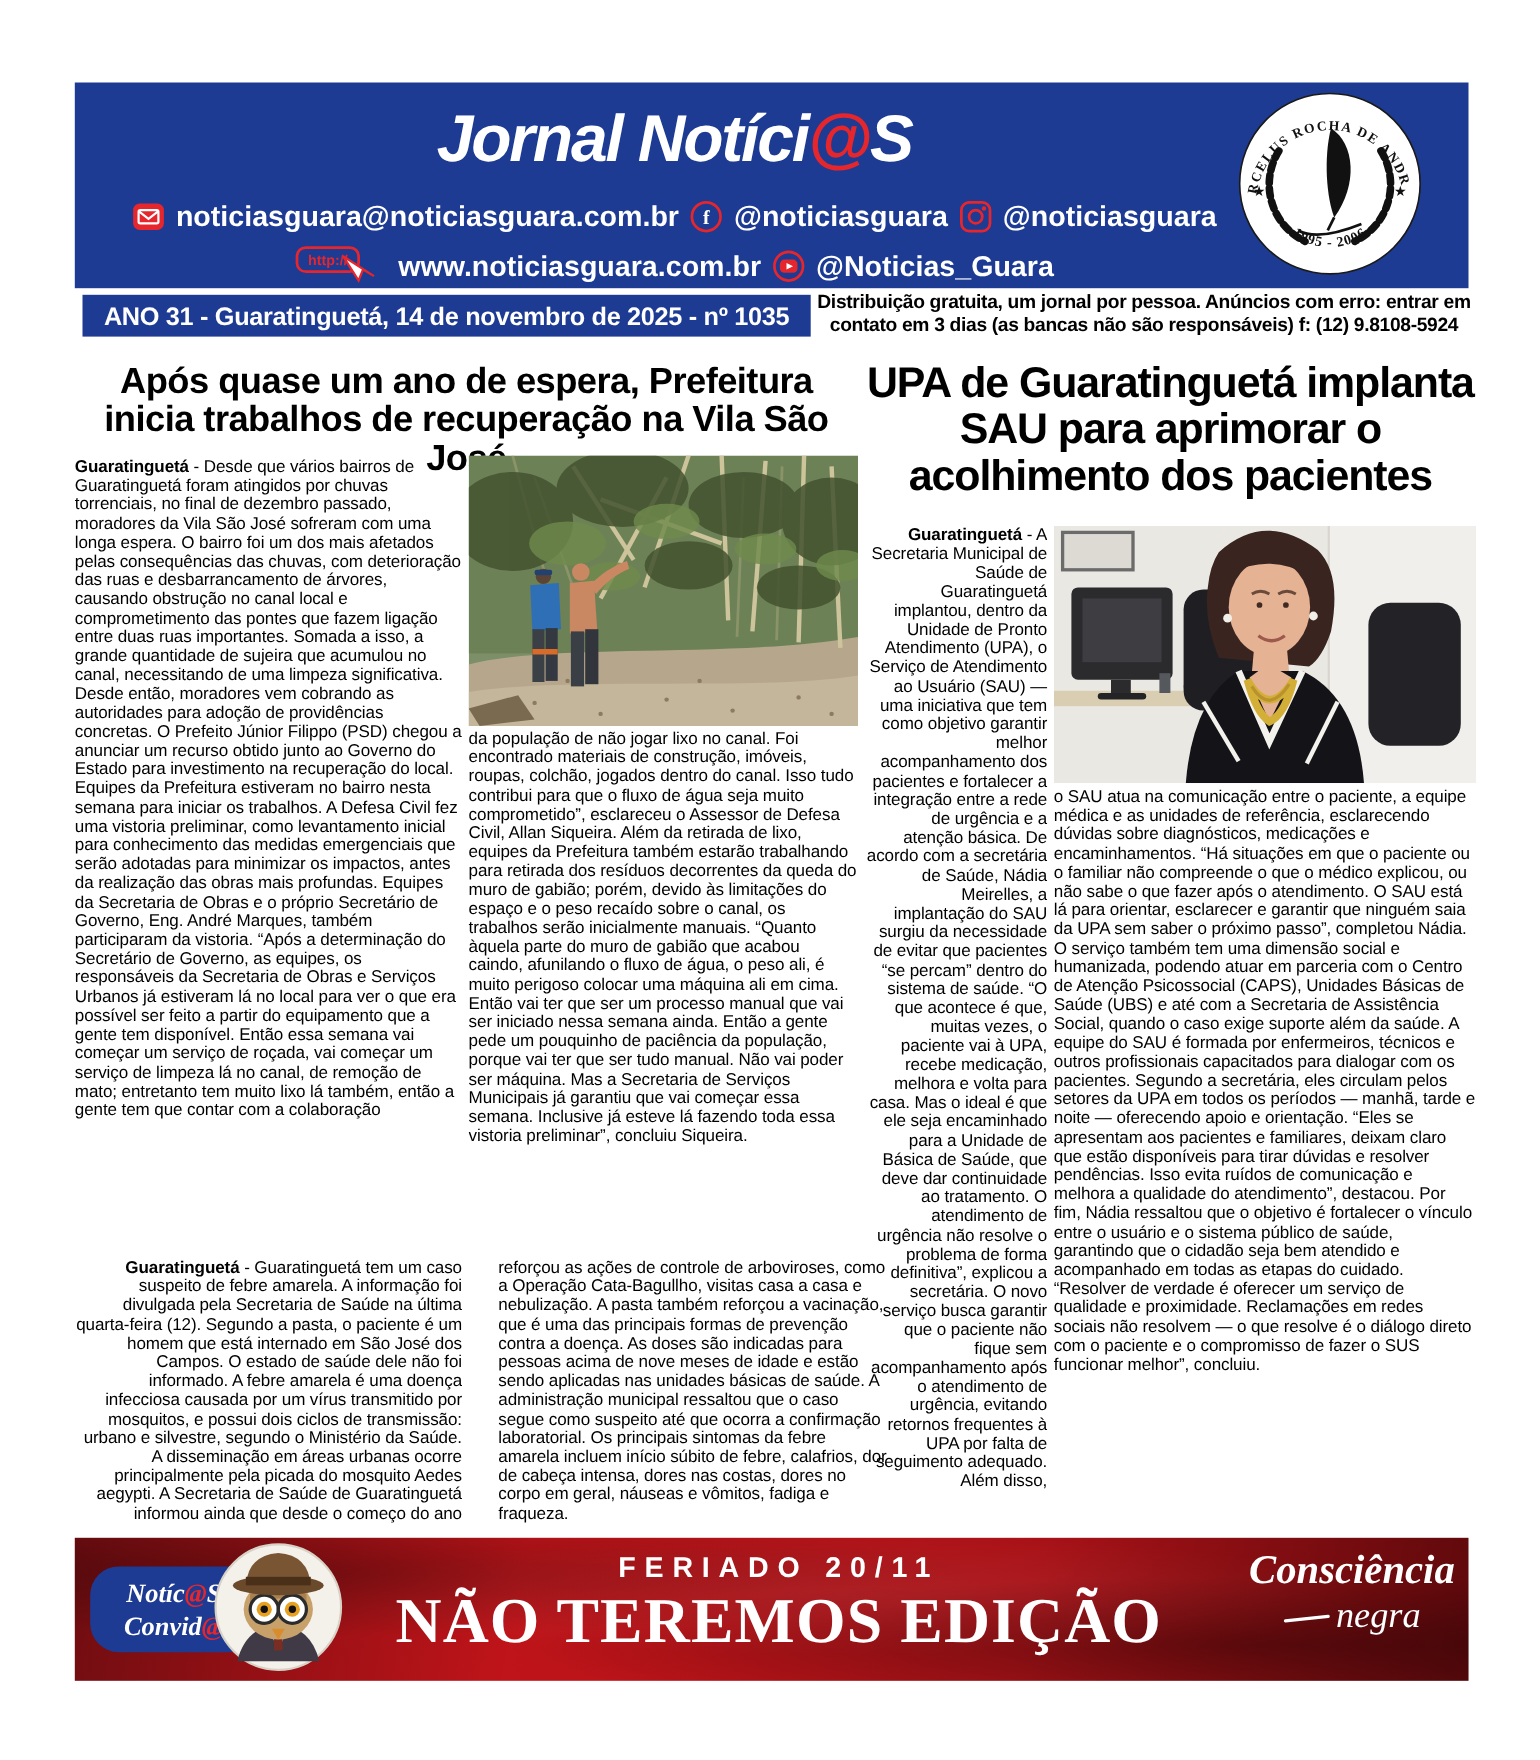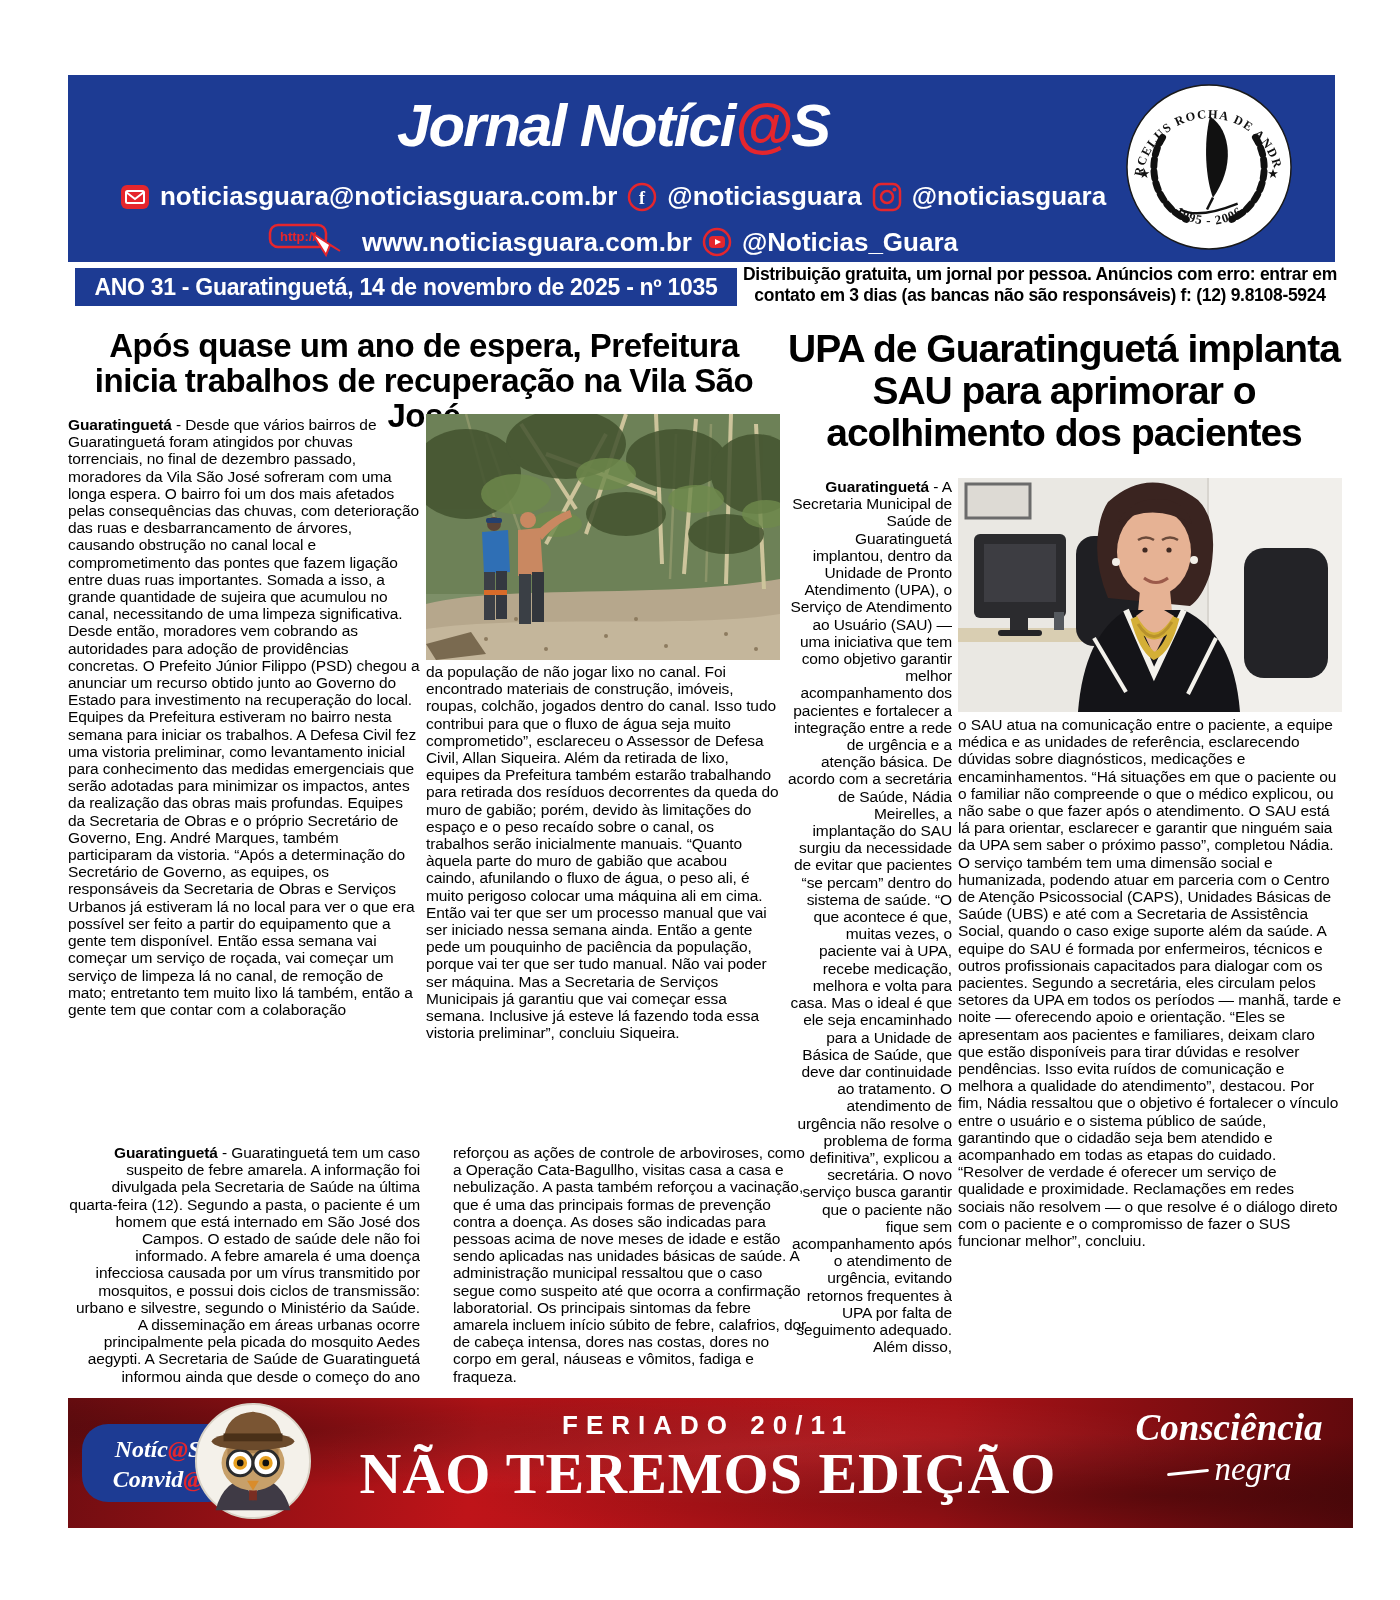--- a/index.html
+++ b/index.html
@@ -44,21 +44,21 @@
   .photo{position:absolute;overflow:hidden;}
   .photo-canal{left:426px;top:414px;width:354px;height:246px;}
   .photo-secretary{left:958px;top:478px;width:384px;height:234px;}
   .photo svg{display:block;width:100%;height:100%;}
   
   .banner{position:absolute;left:68px;top:1398px;width:1267px;height:130px;
     background:
       radial-gradient(ellipse at 15% 25%, rgba(0,0,0,.28), transparent 42%),
       radial-gradient(ellipse at 85% 75%, rgba(0,0,0,.32), transparent 45%),
       radial-gradient(ellipse at 55% 40%, rgba(255,255,255,.06), transparent 50%),
-      linear-gradient(100deg,#700d11,#bf1419 32%,#a81217 68%,#5e090c); padding-left: 18px;}
+      linear-gradient(100deg,#700d11,#bf1419 32%,#a81217 68%,#5e090c);}
   .badge{position:absolute;left:14px;top:26px;width:152px;height:78px;background:#1d3b93;
          border-radius:26px;color:#fff;text-align:center;font-family:"Liberation Serif",serif;
          font-style:italic;font-weight:bold;font-size:24px;line-height:30px;padding-top:10px;
          box-sizing:border-box;}
   .badge .at{color:#e5262d;}
   .owl{position:absolute;left:126px;top:4px;width:118px;height:118px;}
   .holiday{position:absolute;left:260px;top:12px;width:760px;text-align:center;color:#fff;
            font-weight:bold;font-size:26px;letter-spacing:8px;}
   .message{position:absolute;left:230px;top:42px;width:820px;text-align:center;color:#fff;
            font-family:"Liberation Serif",serif;font-weight:bold;font-size:58px;letter-spacing:1px;

